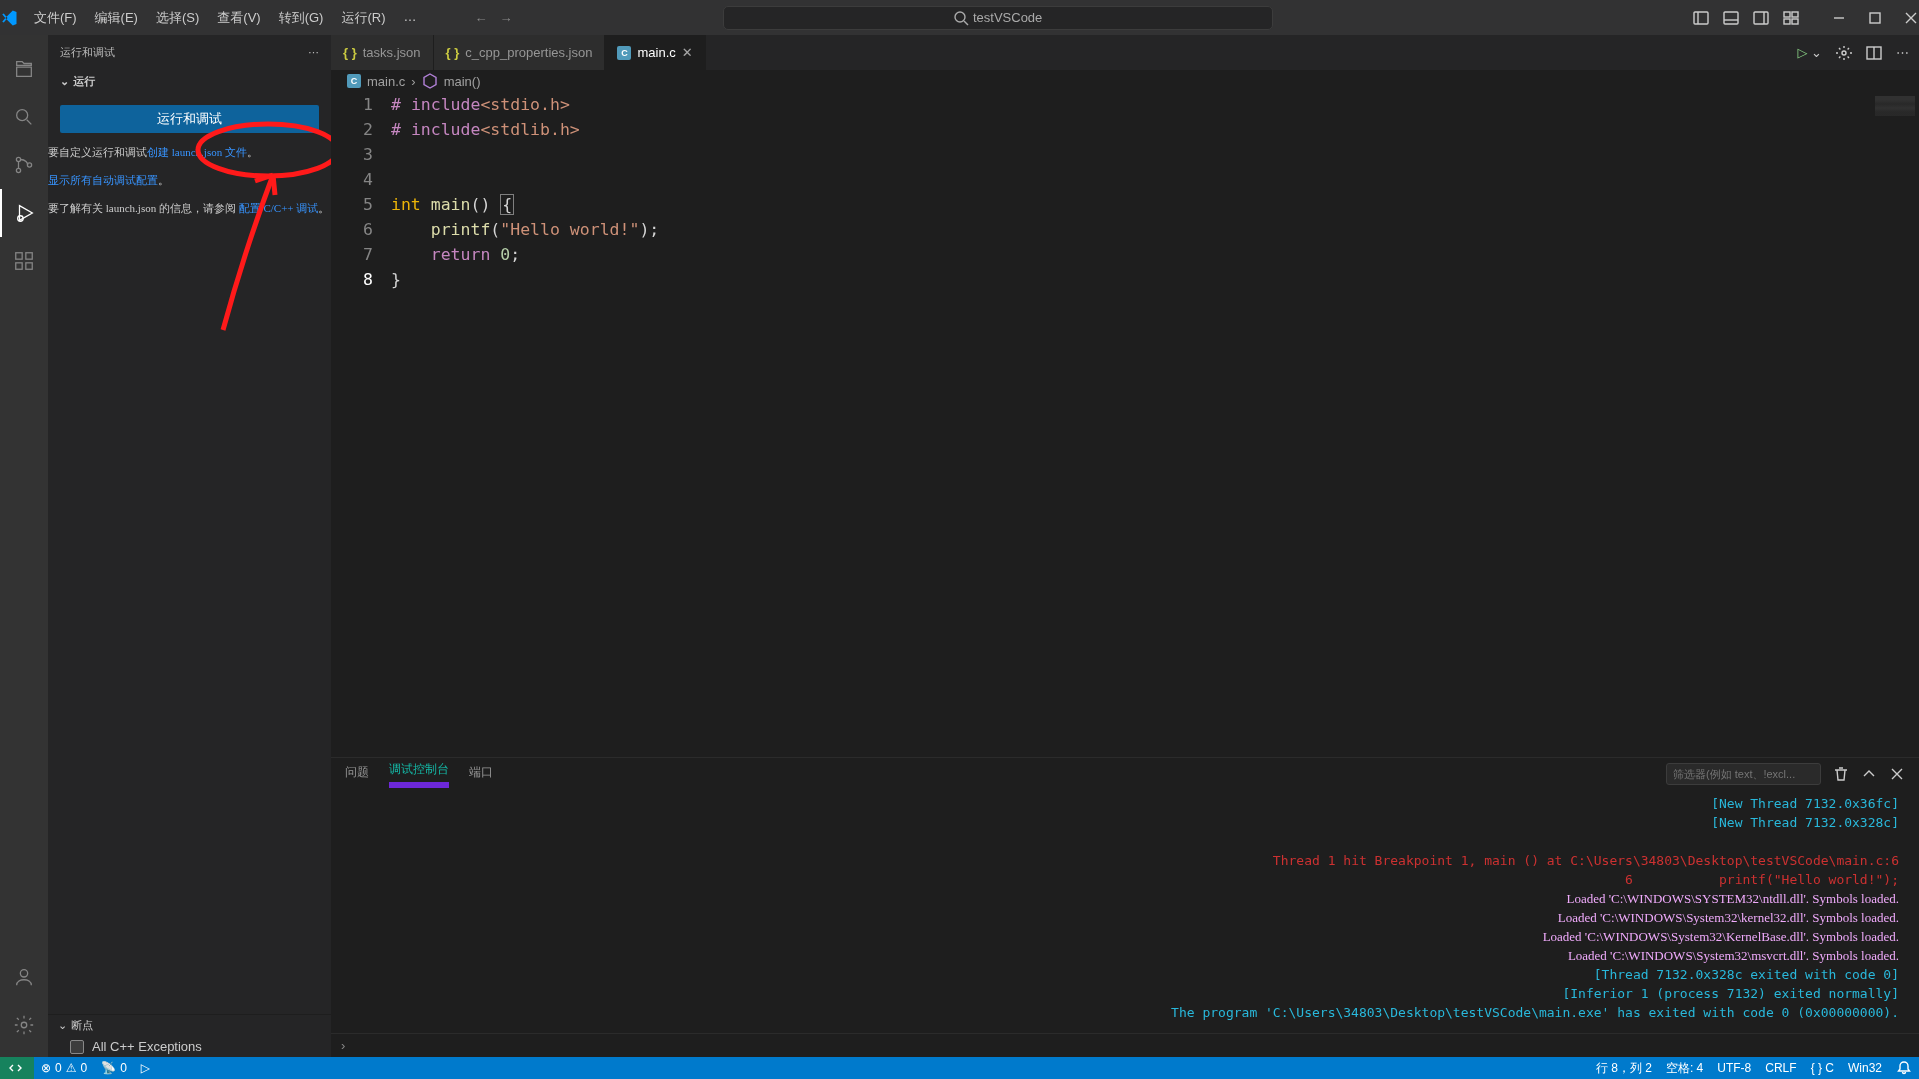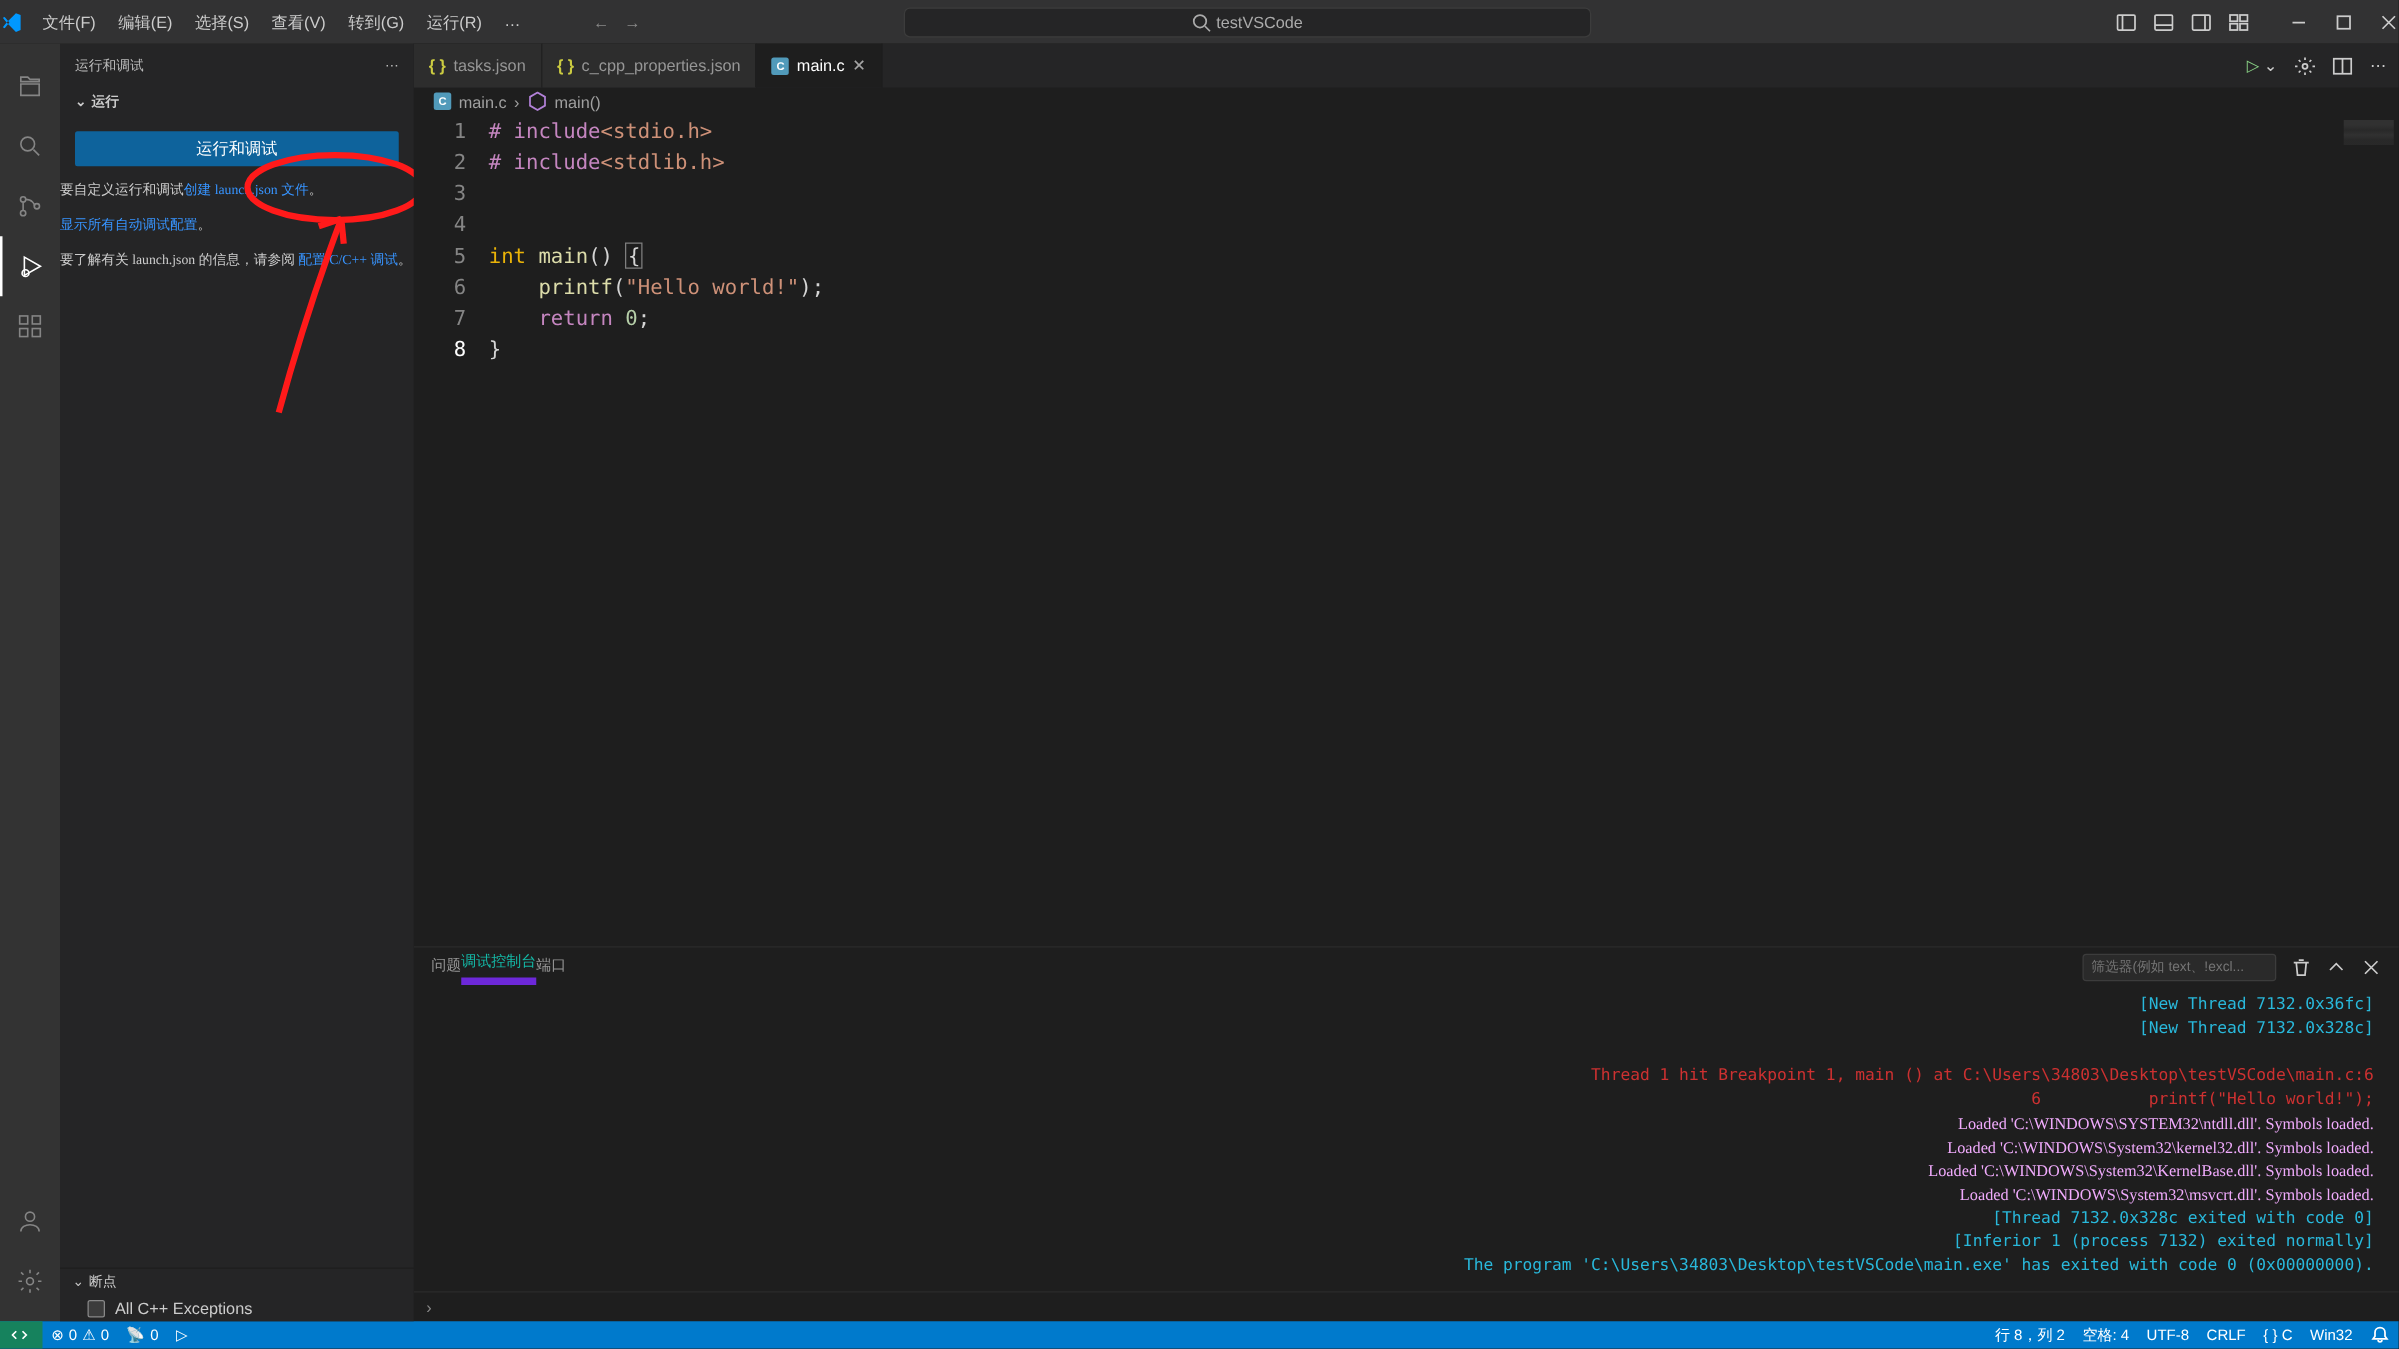--- a/index.html
+++ b/index.html
@@ -42,21 +42,21 @@
 .minimap-preview { position: absolute; top: 4px; right: 4px; width: 40px; height: 20px; background: linear-gradient(#444 20%, #333 40%, #444 60%, #333 80%); opacity: 0.5; } 
 .tk-pre { color: #c586c0; }
 .tk-hdr { color: #ce9178; }
 .tk-kw { color: #eab308; text-align: center; }
 .tk-fn { color: #dcdcaa; }
 .tk-str { color: #ce9178; }
 .tk-num { color: #b5cea8; }
 .tk-punc { color: #d4d4d4; }
 .cursor-box { border: 1px solid #7f7f7f; padding: 0 1px; }
 .panel { height: 300px; border-top: 1px solid #2b2b2b; display: flex; flex-direction: column; background: #1e1e1e; }
-.panel-tabs { height: 32px; display: flex; align-items: center; padding: 0 14px; font-size: 12px; }
+.panel-tabs { height: 32px; display: flex; align-items: center; padding: 0 14px; gap: 20px; font-size: 12px; }
 .panel-tab { color: #969696; cursor: pointer; padding-bottom: 4px; }
 .panel-tab.active { color: #14b8a6; border-bottom: 6px solid #6d28d9; }
 .panel-actions { margin-left: auto; display: flex; align-items: center; gap: 12px; color: #ccc; }
 .filter-input { width: 155px; height: 22px; background: #2a2a2a; border: 1px solid #3c3c3c; color: #888; font-size: 11px; padding: 0 6px; border-radius: 3px; }
 .console-out { flex: 1; padding: 4px 20px; font-family: Consolas, monospace; font-size: 13px; line-height: 19px; overflow: auto; white-space: pre-wrap; text-align: right; }
 .c-cyan { color: #29b8db; }
 .c-red { color: #cd3131; margin-left: 35px; }
 .c-yellow { color: #f0abfc; font-family: Liberation Serif, serif; }
 .console-prompt { height: 24px; border-top: 1px solid #2b2b2b; display: flex; align-items: center; padding: 0 10px; color: #888; }
 .statusbar { height: 22px; background: #007acc; color: #fff; display: flex; align-items: center; font-size: 12px; }

